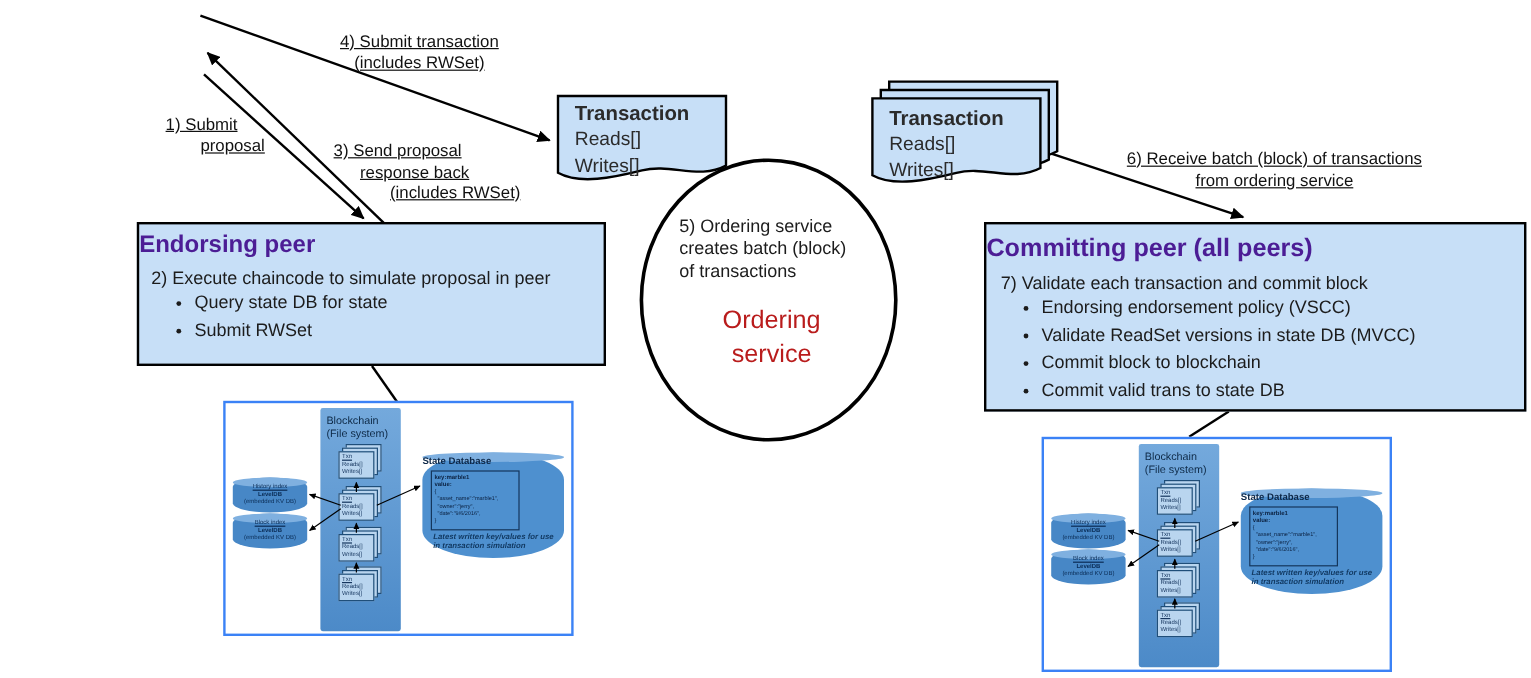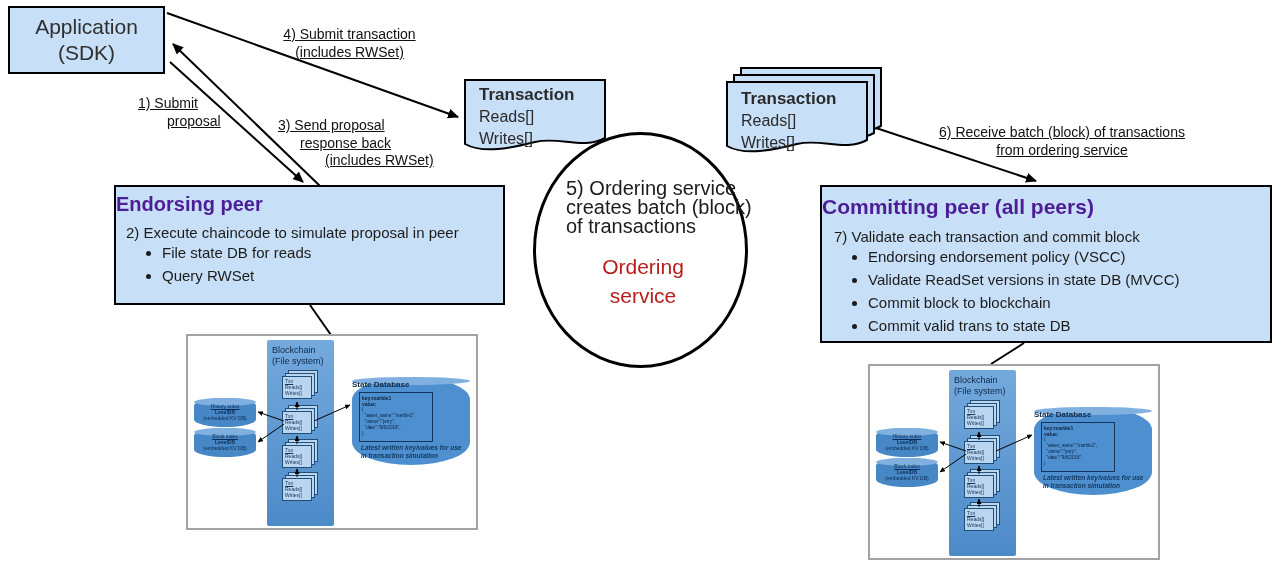--- a/index.html
+++ b/index.html
@@ -15,21 +15,21 @@
   ul.bullets li{margin:0 0 6px 0;line-height:17px;}
   
   .lbl{font-size:14px;color:#111;line-height:18px;text-decoration:underline;}
   
   #ordering-circle{left:533px;top:132px;width:215px;height:236px;border:3px solid #000;
                    border-radius:50%;background:#fff;box-sizing:border-box;}
   
   .doc-text .t{font-weight:bold;font-size:17px;color:#2b2b2b;line-height:22px;}
   .doc-text .f{font-size:16px;color:#2b2b2b;line-height:22px;}
   
-  .storage{width:292px;height:196px;background:#fff;border:2px solid #a3a3a3;box-sizing:border-box;}
+  .storage{width:292px;height:196px;background:#fff;border:2px solid #3b82f6;box-sizing:border-box;}
   .panel{left:79px;top:4px;width:67px;height:186px;background:linear-gradient(180deg,#74a9dc,#4c8ac8);
          border-radius:2px;}
   .panel-label{left:84px;top:9px;font-size:9px;line-height:11px;color:#0e2a47;}
   .txn-stack{width:38px;height:30px;}
   .txn-page{position:absolute;width:30px;height:23px;background:#b9d5ef;border:1px solid #1f4e79;box-sizing:border-box;}
   .txn-front{left:0;top:6px;padding:1px 0 0 2px;font-size:5px;line-height:6px;color:#15355e;}
   .txn-front .u{text-decoration:underline;}
   .cyl{background:#4787c6;border-radius:50% / 26%;box-sizing:border-box;}
   .cyl:before{content:"";position:absolute;left:0;right:0;top:0;height:8px;border-radius:50%;background:#7fb0e0;}
   .cyl-small{left:6px;width:62px;height:29px;text-align:center;color:#0a2c55;}
@@ -63,24 +63,20 @@
       </marker>
     </defs>
     <line x1="167" y1="13" x2="458" y2="117" stroke="#000" stroke-width="2" marker-end="url(#ah)"></line>
     <line x1="170" y1="62" x2="303" y2="182" stroke="#000" stroke-width="2" marker-end="url(#ah)"></line>
     <line x1="320" y1="186" x2="173" y2="44" stroke="#000" stroke-width="2" marker-end="url(#ah)"></line>
     <line x1="873" y1="127" x2="1036" y2="181" stroke="#000" stroke-width="2" marker-end="url(#ah)"></line>
     <line x1="310" y1="305" x2="331" y2="335" stroke="#000" stroke-width="2"></line>
     <line x1="1024" y1="343" x2="991" y2="364" stroke="#000" stroke-width="2"></line>
   </svg>
 
-  <div class="abs bluebox" style="left:8px;top:6px;width:157px;height:68px;display:flex;align-items:center;justify-content:center;">
-    <div class="pre" style="font-size:21px;line-height:26px;text-align:center;color:#2f2f2f;">Application
-(SDK)</div>
-  </div>
 
   <div class="abs lbl pre" style="left:262px;top:25px;width:175px;text-align:center;">4) Submit transaction
 (includes RWSet)</div>
   <div class="abs lbl" style="left:138px;top:94px;">1) Submit</div>
   <div class="abs lbl" style="left:167px;top:112px;">proposal</div>
   <div class="abs lbl" style="left:278px;top:116px;">3) Send proposal</div>
   <div class="abs lbl" style="left:300px;top:134px;">response back</div>
   <div class="abs lbl" style="left:325px;top:151px;">(includes RWSet)</div>
   <div class="abs lbl pre" style="left:916px;top:123px;width:292px;text-align:center;">6) Receive batch (block) of transactions
 from ordering service</div>
@@ -98,32 +94,32 @@
     <path d="M16,16 L156,16 L156,74 C134,86 110,72 86,78 C62,84 34,90 16,80 Z" fill="#c7dff7" stroke="#000" stroke-width="2"></path>
     <path d="M9,23 L149,23 L149,81 C127,93 103,79 79,85 C55,91 27,97 9,87 Z" fill="#c7dff7" stroke="#000" stroke-width="2"></path>
     <path d="M2,30 L142,30 L142,88 C120,100 96,86 72,92 C48,98 20,104 2,94 Z" fill="#c7dff7" stroke="#000" stroke-width="2"></path>
   </svg>
   <div class="abs doc-text" style="left:741px;top:88px;">
     <div class="t">Transaction</div>
     <div class="f">Reads[]</div>
     <div class="f">Writes[]</div>
   </div>
 
-  <div class="abs pre" style="left:566px;top:179px;font-size:20px;line-height:19px;color:#1c1c1c;">5) Ordering service
+  <div class="abs pre" style="left:566px;top:179px;font-size:15px;line-height:19px;color:#1c1c1c;">5) Ordering service
 creates batch (block)
 of transactions</div>
   <div class="abs pre" style="left:563px;top:252px;width:160px;text-align:center;font-size:21px;line-height:29px;color:#b91c1c;">Ordering
 service</div>
 
   <div class="abs bluebox" style="left:114px;top:185px;width:391px;height:120px;">
     <div class="title" style="margin-top:6px;">Endorsing peer</div>
     <div class="body-text" style="margin:8px 0 0 10px;">2) Execute chaincode to simulate proposal in peer</div>
     <ul class="bullets">
-      <li>File state DB for reads</li>
-      <li>Query RWSet</li>
+      <li>Query state DB for state</li>
+      <li>Submit RWSet</li>
     </ul>
   </div>
 
   <div class="abs bluebox" style="left:820px;top:185px;width:452px;height:158px;">
     <div class="title" style="margin-top:8px;font-size:21px;">Committing peer (all peers)</div>
     <div class="body-text" style="margin:9px 0 0 12px;">7) Validate each transaction and commit block</div>
     <ul class="bullets">
       <li>Endorsing endorsement policy (VSCC)</li>
       <li>Validate ReadSet versions in state DB (MVCC)</li>
       <li>Commit block to blockchain</li>

